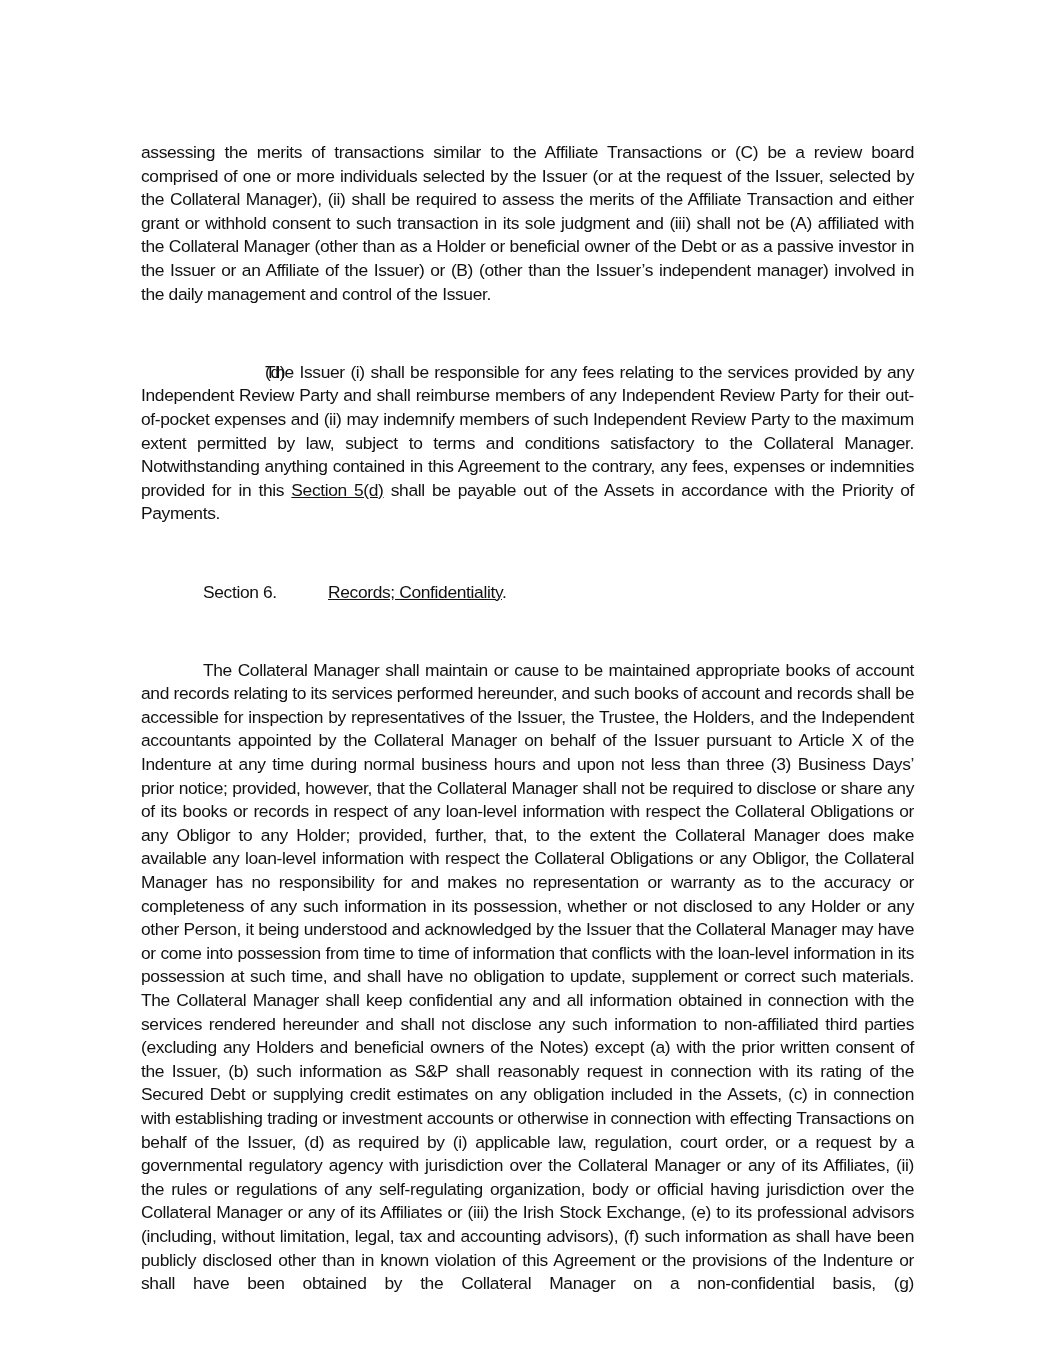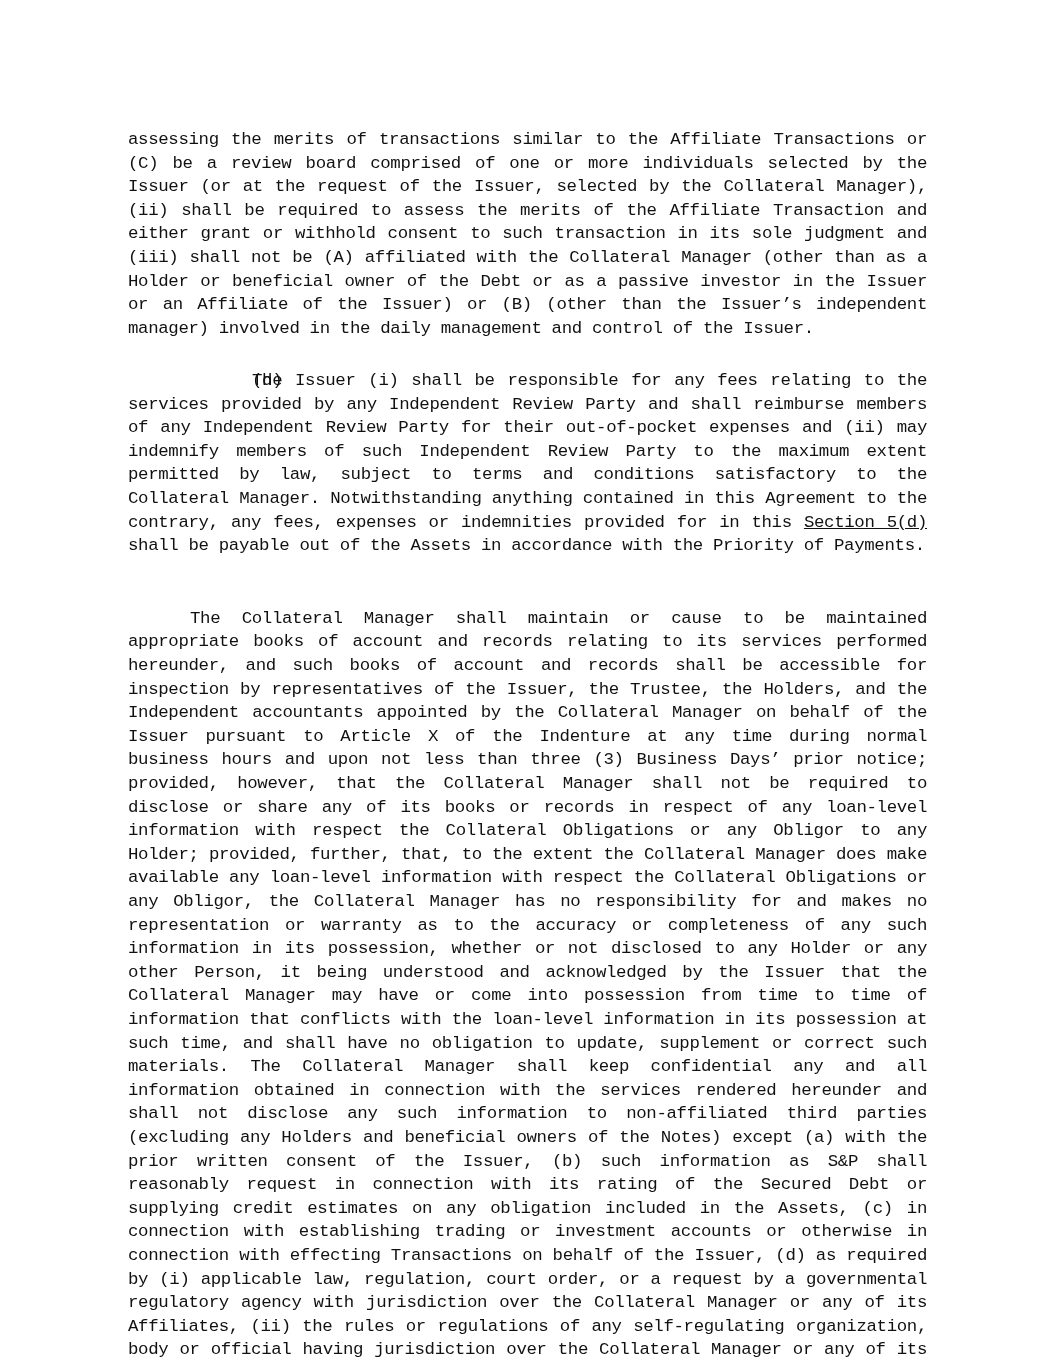--- a/index.html
+++ b/index.html
@@ -3,37 +3,38 @@
 <meta charset="utf-8">
 <style>
   html, body { margin: 0; padding: 0; background: #ffffff; }
   body { width: 1055px; height: 1365px; position: relative; overflow: hidden; }
   .page {
     position: absolute; left: 124px; top: 124px; width: 807px;
     font-family: "Liberation Sans", sans-serif;
     font-size: 17.4px; line-height: 23.6px; color: #111111;
     letter-spacing: -0.35px; word-spacing: 0px;
   }
-  .page p { margin: 4px; text-align: justify; text-align-last: left; font-family: Liberation Mono, monospace; }
+  .page p { margin: 17px; text-align: justify; text-align-last: left; }
   .indent { text-indent: 62px; }
   .gap { height: 20.6px; }
   .section-head { padding-left: 62px; }
   .section-head .num { display: inline-block; width: 125px; }
   .u { text-decoration: underline; }
   .tail { text-align-last: justify !important; }
 </style>
 </head>
 <body>
 
 <div class="page">
   <p>assessing the merits of transactions similar to the Affiliate Transactions or (C) be a review board comprised of one or more individuals selected by the Issuer (or at the request of the Issuer, selected by the Collateral Manager), (ii) shall be required to assess the merits of the Affiliate Transaction and either grant or withhold consent to such transaction in its sole judgment and (iii) shall not be (A) affiliated with the Collateral Manager (other than as a Holder or beneficial owner of the Debt or as a passive investor in the Issuer or an Affiliate of the Issuer) or (B) (other than the Issuer’s independent manager) involved in the daily management and control of the Issuer.</p>
 
   <div class="gap"></div>
 
   <p class="indent"><span style="display:inline-block;width:62px;">(d)</span><span>The Issuer (i) shall be responsible for any fees relating to the services provided by any Independent Review Party and shall reimburse members of any Independent Review Party for their out-of-pocket expenses and (ii) may indemnify members of such Independent Review Party to the maximum extent permitted by law, subject to terms and conditions satisfactory to the Collateral Manager.  Notwithstanding anything contained in this Agreement to the contrary, any fees, expenses or indemnities provided for in this </span><span class="u">Section 5(d)</span><span> shall be payable out of the Assets in accordance with the Priority of Payments.</span></p>
 
   <div class="gap"></div>
 
+  <p class="section-head"><span class="num">Section 6.</span><span class="u">Records; Confidentiality</span><span>.</span></p>
 
   <div class="gap"></div>
 
   <p class="indent tail">The Collateral Manager shall maintain or cause to be maintained appropriate books of account and records relating to its services performed hereunder, and such books of account and records shall be accessible for inspection by representatives of the Issuer, the Trustee, the Holders, and the Independent accountants appointed by the Collateral Manager on behalf of the Issuer pursuant to Article X of the Indenture at any time during normal business hours and upon not less than three (3) Business Days’ prior notice; provided, however, that the Collateral Manager shall not be required to disclose or share any of its books or records in respect of any loan-level information with respect the Collateral Obligations or any Obligor to any Holder; provided, further, that, to the extent the Collateral Manager does make available any loan-level information with respect the Collateral Obligations or any Obligor, the Collateral Manager has no responsibility for and makes no representation or warranty as to the accuracy or completeness of any such information in its possession, whether or not disclosed to any Holder or any other Person, it being understood and acknowledged by the Issuer that the Collateral Manager may have or come into possession from time to time of information that conflicts with the loan-level information in its possession at such time, and shall have no obligation to update, supplement or correct such materials.  The Collateral Manager shall keep confidential any and all information obtained in connection with the services rendered hereunder and shall not disclose any such information to non-affiliated third parties (excluding any Holders and beneficial owners of the Notes) except (a) with the prior written consent of the Issuer, (b) such information as S&amp;P shall reasonably request in connection with its rating of the Secured Debt or supplying credit estimates on any obligation included in the Assets, (c) in connection with establishing trading or investment accounts or otherwise in connection with effecting Transactions on behalf of the Issuer, (d) as required by (i) applicable law, regulation, court order, or a request by a governmental regulatory agency with jurisdiction over the Collateral Manager or any of its Affiliates, (ii) the rules or regulations of any self-regulating organization, body or official having jurisdiction over the Collateral Manager or any of its Affiliates or (iii) the Irish Stock Exchange, (e) to its professional advisors (including, without limitation, legal, tax and accounting advisors), (f) such information as shall have been publicly disclosed other than in known violation of this Agreement or the provisions of the Indenture or shall have been obtained by the Collateral Manager on a non-confidential basis, (g)</p>
 </div>
 
 </body></html>

